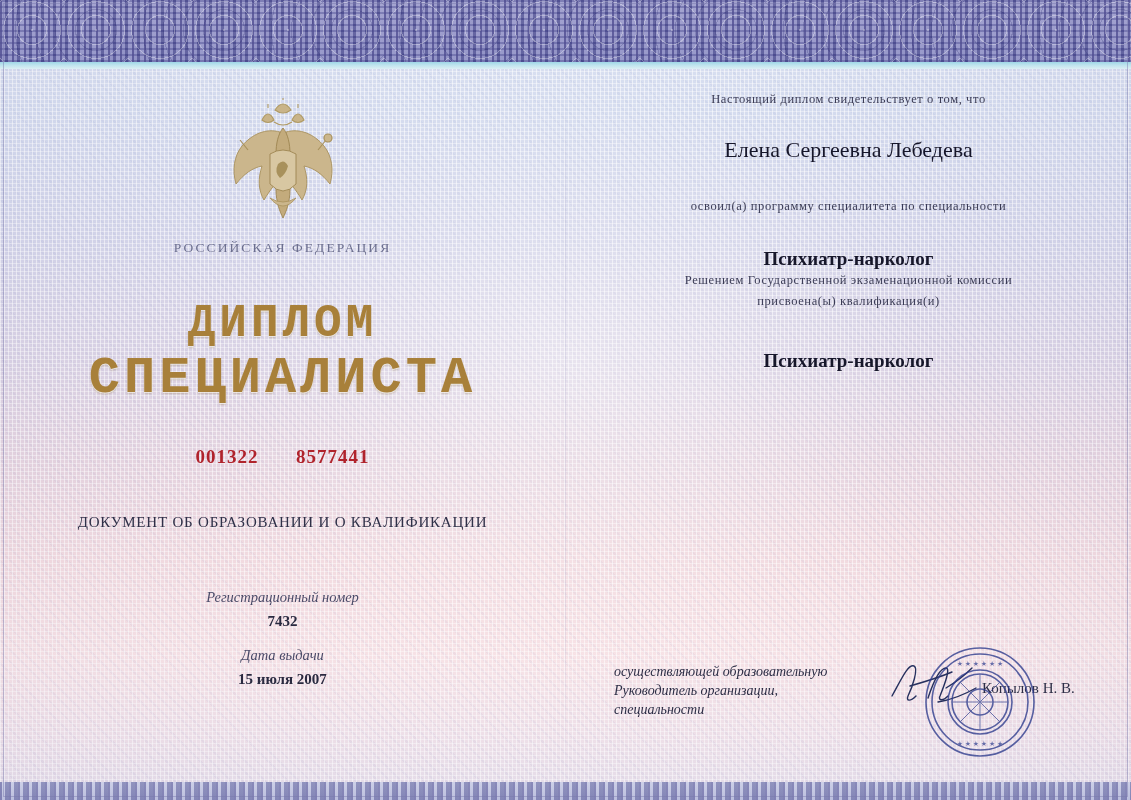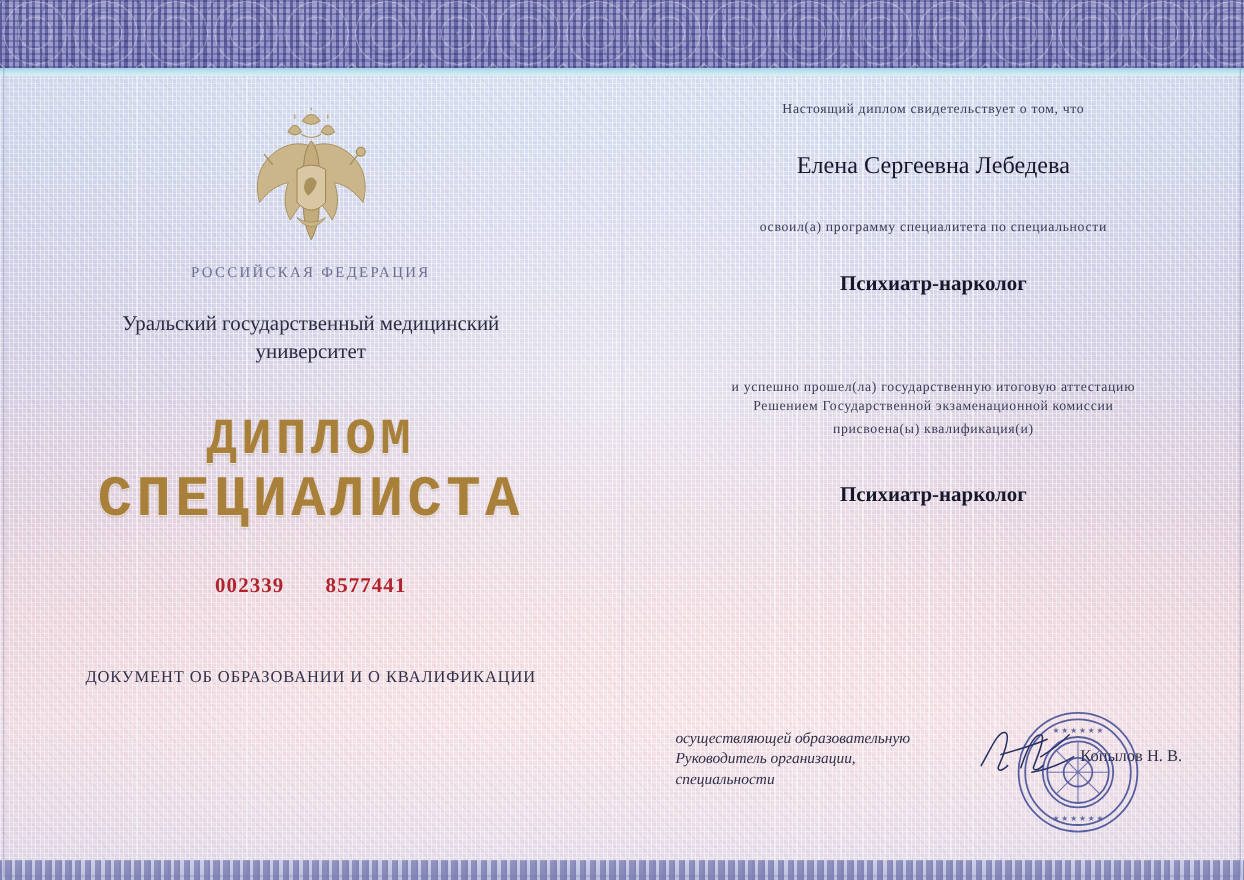--- a/index.html
+++ b/index.html
@@ -152,21 +152,21 @@
     color: #b0232c;
     font-weight: bold;
     font-size: 19px;
     letter-spacing: 1px;
   }
   .serial .sep {
     display: inline-block;
     width: 26px;
   }
   .doc-caption {
-    margin-top: 64px;
+    margin-top: 46px;
     font-size: 15px;
     letter-spacing: 0.8px;
     color: #2f3048;
   }
   .reg-block {
     margin-top: 58px;
     color: #2a2a40;
   }
   .reg-label {
     font-size: 14.5px;
@@ -312,48 +312,52 @@
         </g>
 
         <g fill="#cbb68c" stroke="#a8915c" stroke-width="0.8">
           <path d="M52 100 q13 16 26 0 q-13 8 -26 0z"></path>
         </g>
       </svg>
     </div>
 
     <div class="rf-title">РОССИЙСКАЯ ФЕДЕРАЦИЯ</div>
 
-    <div class="university">Уральский государственный медицинский университет</div>
 
     <div class="diploma-title">
       <div class="line1">ДИПЛОМ</div>
       <div class="line2">СПЕЦИАЛИСТА</div>
     </div>
 
     <div class="serial">
-      <span>002339</span>
+      <span>001322</span>
       <span class="sep"></span>
       <span>8577441</span>
     </div>
 
     <div class="doc-caption">ДОКУМЕНТ ОБ ОБРАЗОВАНИИ И О КВАЛИФИКАЦИИ</div>
 
+    <div class="reg-block">
+      <div class="reg-label">Регистрационный номер</div>
+      <div class="reg-value">7432</div>
+      <div class="date-label">Дата выдачи</div>
+      <div class="date-value">15 июля 2007</div>
+    </div>
   </div>
 
   <div class="right-page">
 
     <div class="r-line r-intro">Настоящий диплом свидетельствует о том, что</div>
 
     <div class="holder-name">Елена Сергеевна Лебедева</div>
 
     <div class="r-line r-program">освоил(а) программу специалитета по специальности</div>
 
     <div class="speciality">Психиатр-нарколог</div>
 
-    <div class="r-line r-attest">и успешно прошел(ла) государственную итоговую аттестацию</div>
 
     <div class="r-decision">
       <div class="r-line">Решением Государственной экзаменационной комиссии</div>
       <div class="r-line">присвоена(ы) квалификация(и)</div>
     </div>
 
     <div class="qualification">Психиатр-нарколог</div>
 
     <div class="signature-zone">
       <div class="sign-role">

